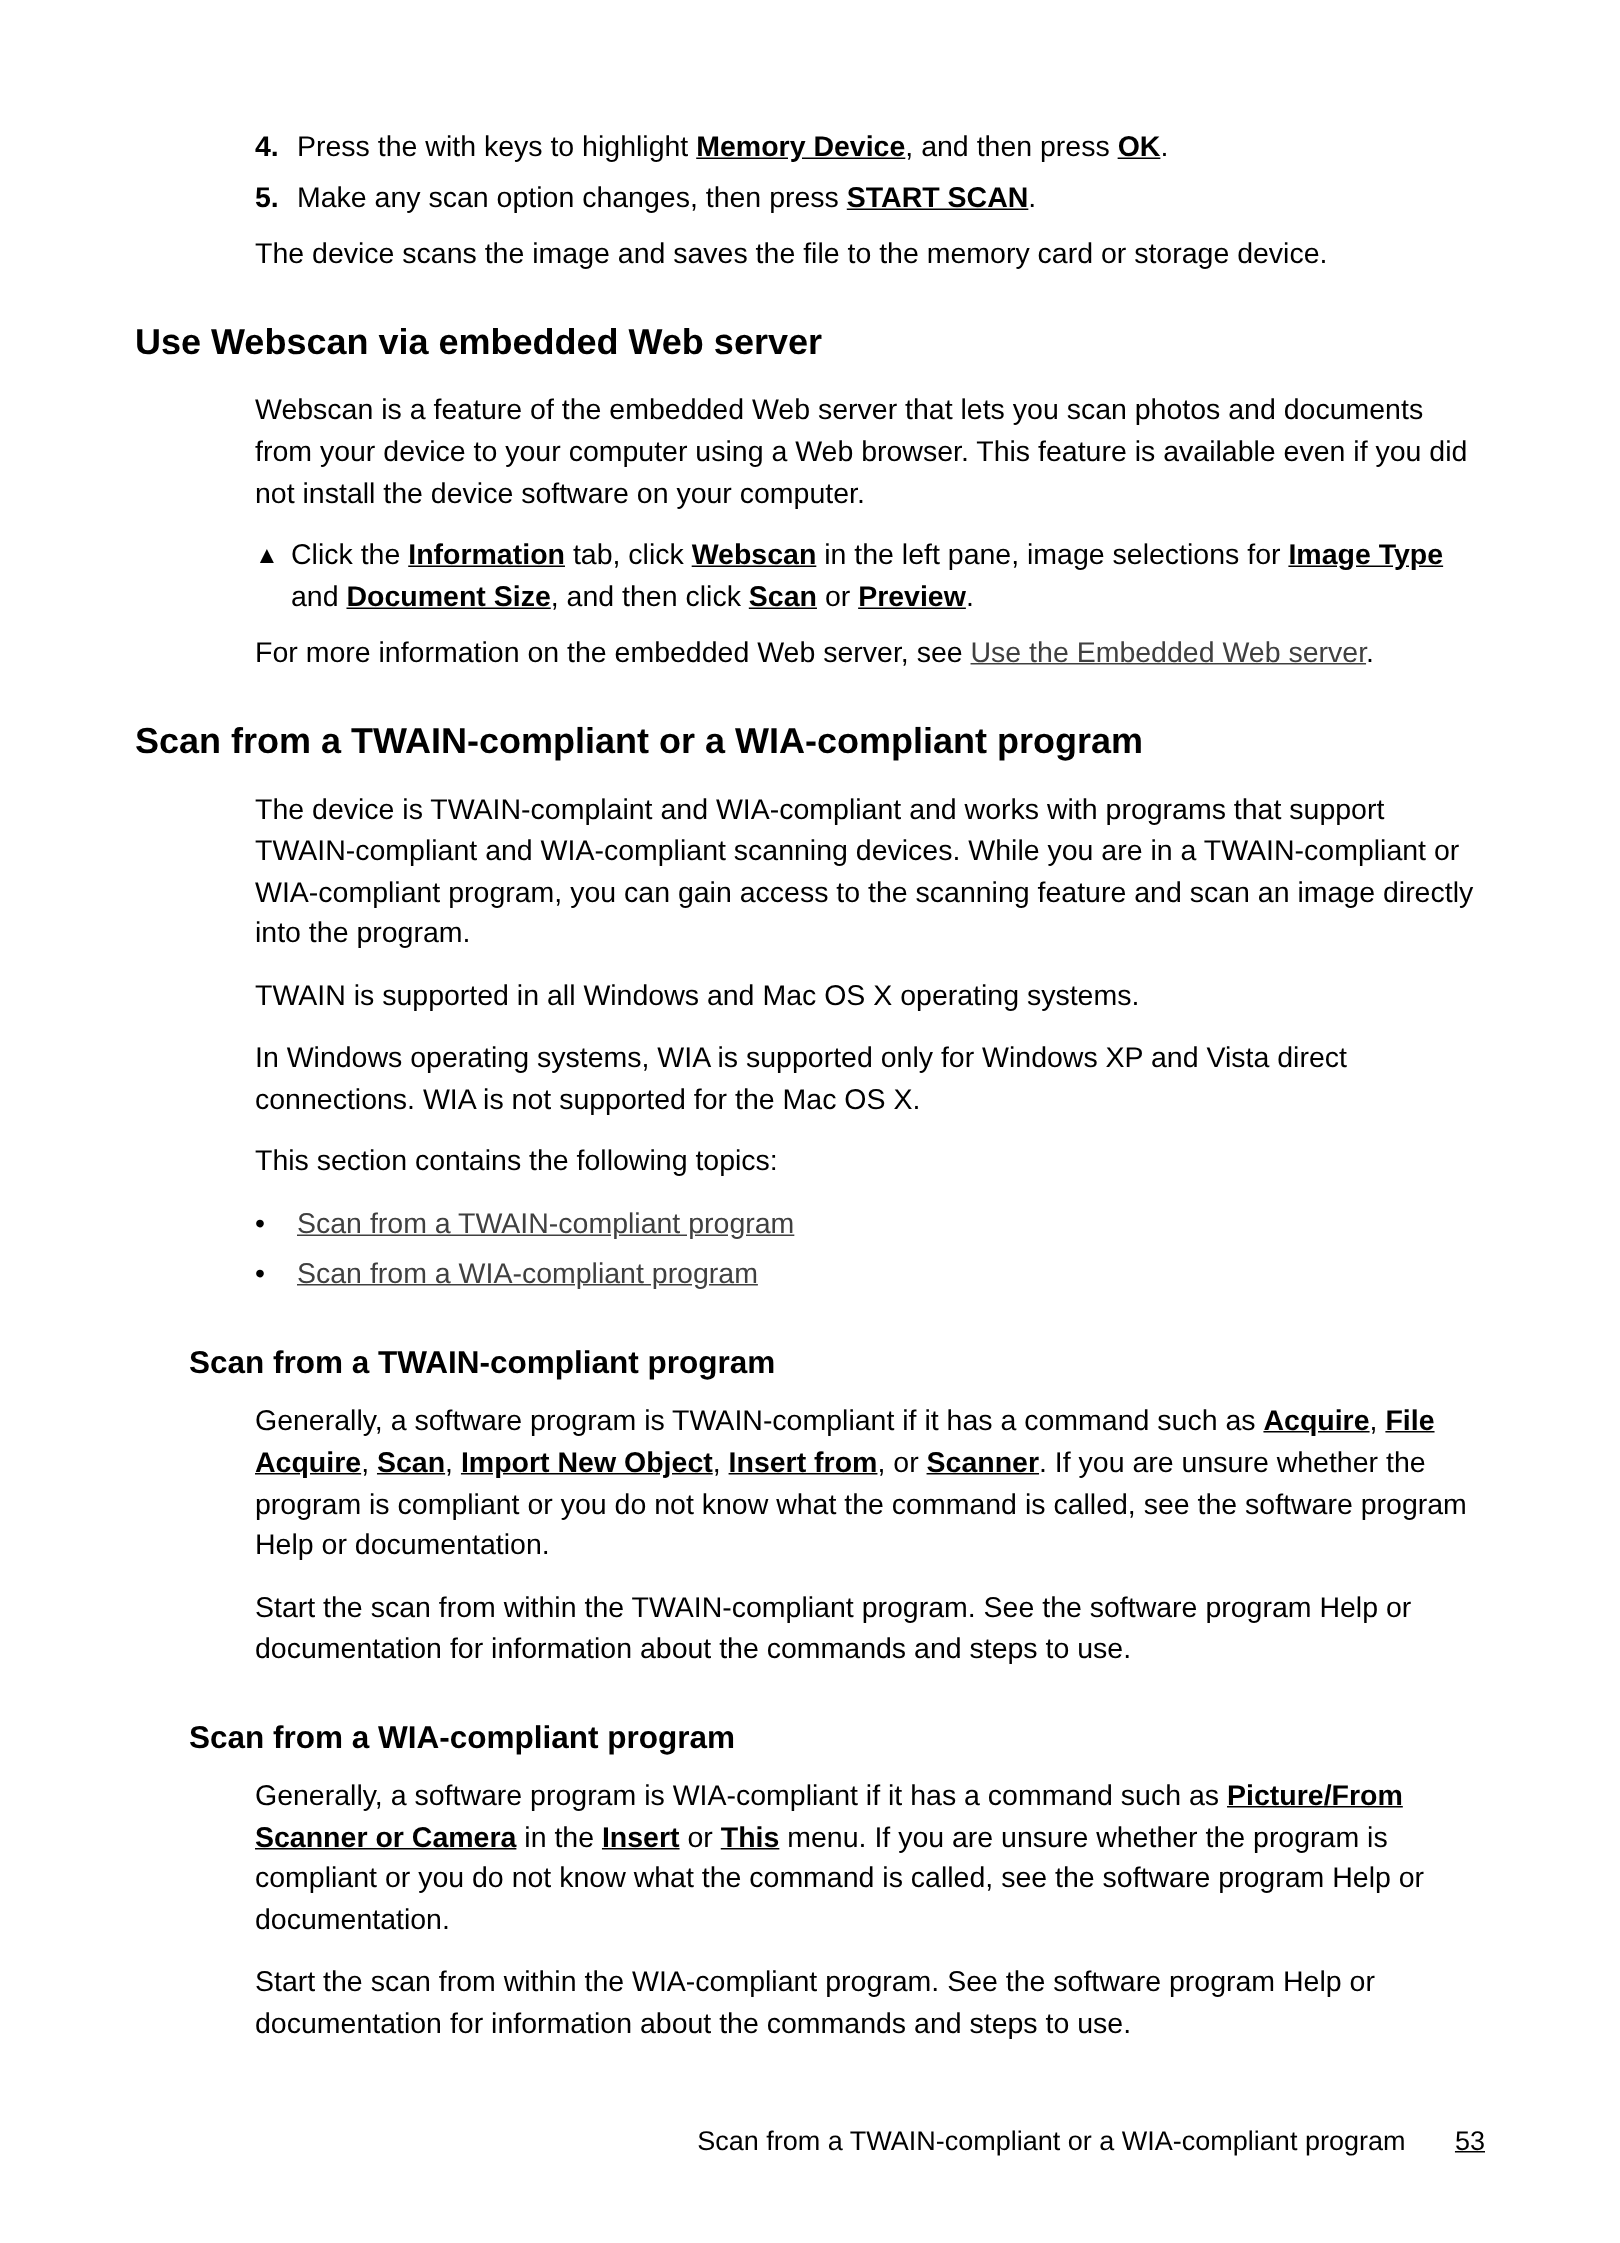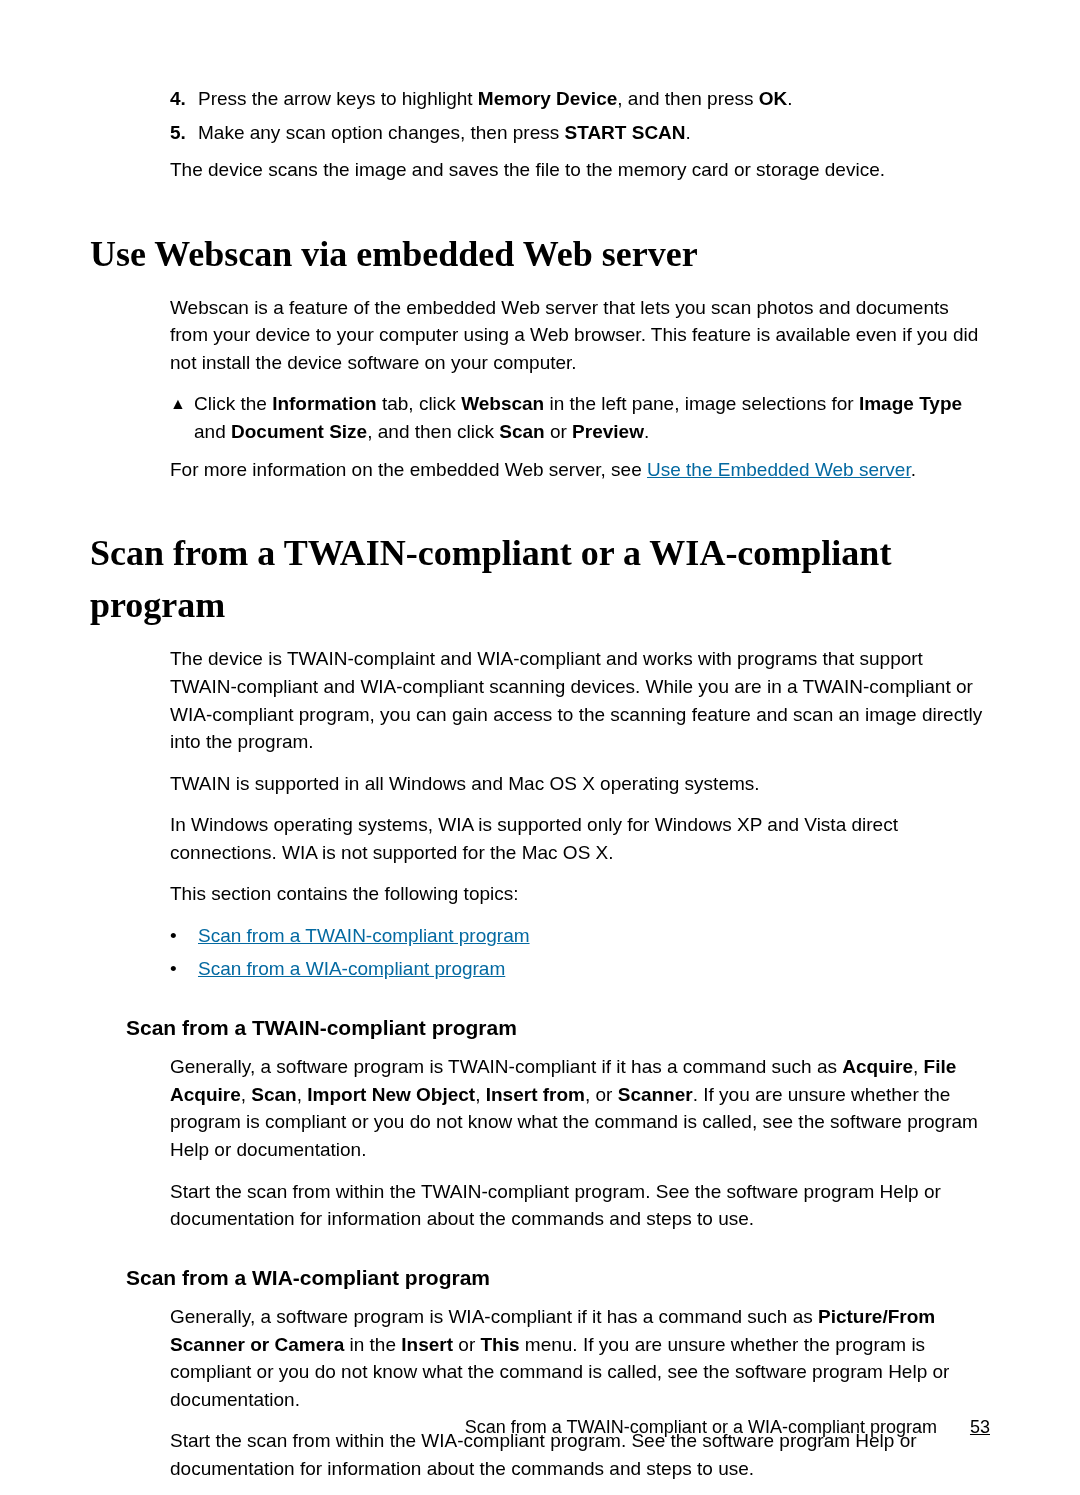--- a/index.html
+++ b/index.html
@@ -12,60 +12,59 @@
       position: relative;
       padding: 85px 90px 60px 90px;
       line-height: 1.45;
     }
     .content { font-size: 19px; }
     .numbered-list { margin-left: 80px; margin-bottom: 10px; }
     .numbered-item { display: flex; margin-bottom: 6px; }
     .num { font-weight: bold; min-width: 28px; }
     .body-text { margin-left: 80px; margin-bottom: 14px; }
     h1 {
-      font-size: 36px;
+      font-size: 24px;
       font-weight: bold;
-      margin-top: 44px;
+      margin-top: 28px;
       margin-bottom: 14px;
-      font-family: Liberation Serif, serif;
     }
     h2 {
       font-size: 21px;
       font-weight: bold;
       margin-top: 30px;
       margin-bottom: 10px;
       margin-left: 36px;
     }
     .triangle-item { display: flex; margin-left: 80px; margin-bottom: 10px; }
     .triangle { min-width: 24px; font-size: 16px; padding-top:2px;}
     .bullet-list { margin-left: 80px; }
     .bullet-item { display: flex; margin-bottom: 6px; }
     .bullet { min-width: 28px; }
-    .link { color: #0369a1; text-decoration: underline; }
+    .link { color: #404040; text-decoration: underline; }
     .footer {
       position: absolute;
       bottom: 55px;
       right: 90px;
       font-size: 18px;
     }
     .pnum { margin-left: 28px; text-decoration: underline; }
-    strong { font-weight: bold; }
+    strong { font-weight: bold; text-decoration: underline; }
     .para { margin-bottom: 14px; }
     .linkwrap { margin-left: 80px; margin-bottom: 14px; }
   </style>
 </head>
 <body>
 
 <div class="content">
 
   <div class="numbered-list">
     <div class="numbered-item">
       <span class="num">4.</span>
       <span>
-        <span>Press the arrow keys to highlight </span><strong>Memory Device</strong><span>, and then press </span><strong>OK</strong><span>.</span>
+        <span>Press the with keys to highlight </span><strong>Memory Device</strong><span>, and then press </span><strong>OK</strong><span>.</span>
       </span>
     </div>
     <div class="numbered-item">
       <span class="num">5.</span>
       <span>
         <span>Make any scan option changes, then press </span><strong>START SCAN</strong><span>.</span>
       </span>
     </div>
   </div>
 

